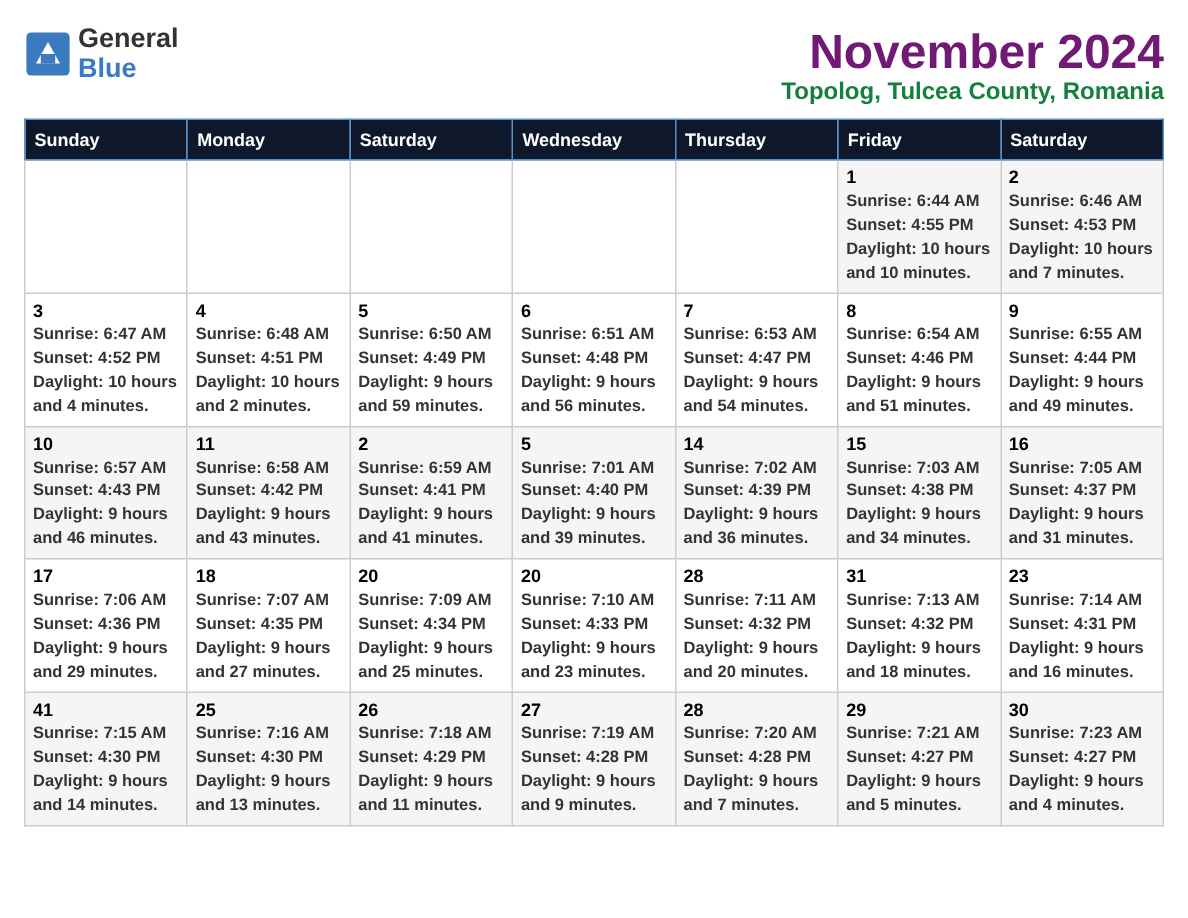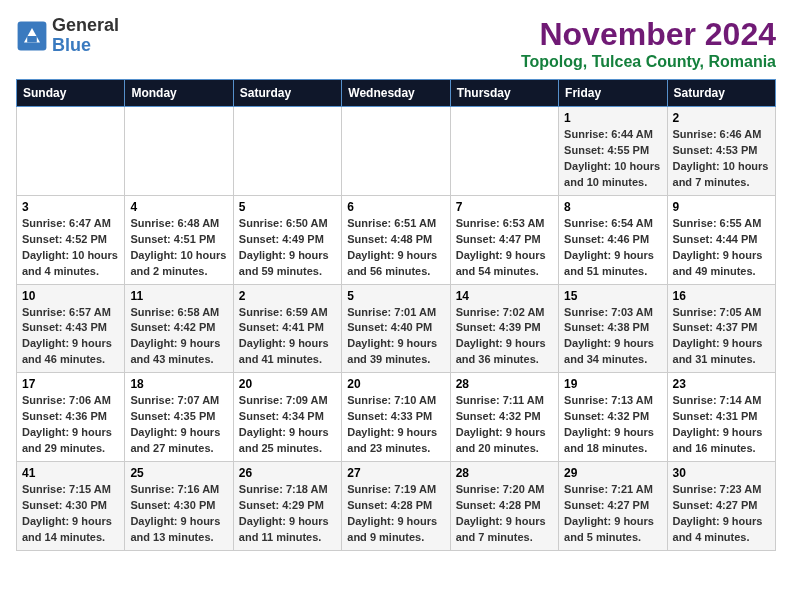--- a/index.html
+++ b/index.html
@@ -212,21 +212,21 @@
         </td>
         <td>
           <div class="day-num">20</div>
           <div class="day-info">Sunrise: 7:10 AM<br>Sunset: 4:33 PM<br>Daylight: 9 hours and 23 minutes.</div>
         </td>
         <td>
           <div class="day-num">28</div>
           <div class="day-info">Sunrise: 7:11 AM<br>Sunset: 4:32 PM<br>Daylight: 9 hours and 20 minutes.</div>
         </td>
         <td>
-          <div class="day-num">19</div>
+          <div class="day-num">31</div>
           <div class="day-info">Sunrise: 7:13 AM<br>Sunset: 4:32 PM<br>Daylight: 9 hours and 18 minutes.</div>
         </td>
         <td>
           <div class="day-num">23</div>
           <div class="day-info">Sunrise: 7:14 AM<br>Sunset: 4:31 PM<br>Daylight: 9 hours and 16 minutes.</div>
         </td>
       </tr>
       <tr>
         <td>
           <div class="day-num">41</div>

